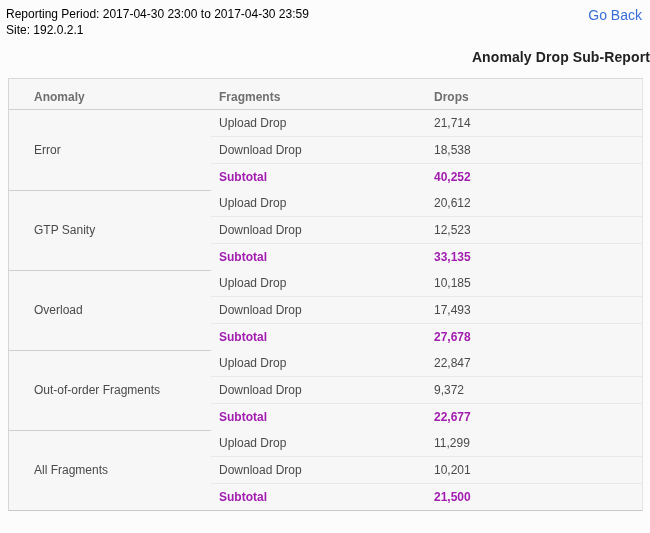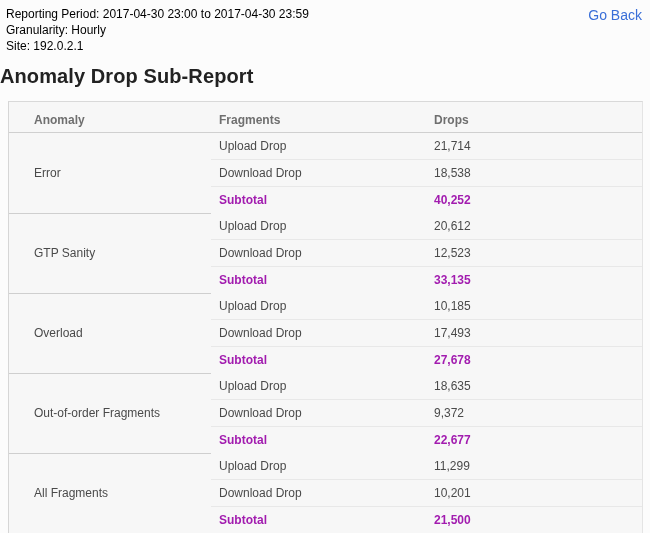--- a/index.html
+++ b/index.html
@@ -34,22 +34,22 @@
     font-size: 14px;
     color: #3a6fd8;
     text-decoration: none;
     cursor: pointer;
     padding-top: 1px;
     white-space: nowrap;
   }
 
   
   .report-title {
-    text-align: left;
-    font-size: 20px;
+    text-align: right;
+    font-size: 14px;
     font-weight: bold;
     color: #222;
     margin: 11px 0 0 0;
     letter-spacing: 0.1px;
   }
 
   
   .table-wrap {
     margin: 13px 7px 0 8px;
     background: #f7f7f7;
@@ -116,21 +116,20 @@
   tr.group-start td {
     border-top: 1px solid #cfcfcf;
   }
 </style>
 </head>
 <body>
 
 <div class="meta-header">
   <div class="meta-lines">
     <div class="meta-line">Reporting Period: 2017-04-30 23:00 to 2017-04-30 23:59</div>
-    <div class="meta-line">Granularity: Hourly</div>
     <div class="meta-line">Site: 192.0.2.1</div>
   </div>
   <a class="go-back" href="#">Go Back</a>
 </div>
 
 <div class="report-title">Anomaly Drop Sub-Report</div>
 
 <div class="table-wrap">
   <table class="report">
     <colgroup>
@@ -181,21 +180,21 @@
           <td class="direction">Download Drop</td>
           <td class="drops">17,493</td>
         </tr>
         <tr class="sub-row subtotal-row">
           <td class="direction">Subtotal</td>
           <td class="drops">27,678</td>
         </tr>
         <tr class="sub-row first-in-group group-start">
           <td class="anomaly-name" rowspan="3">Out-of-order Fragments</td>
           <td class="direction">Upload Drop</td>
-          <td class="drops">18,635</td>
+          <td class="drops">22,847</td>
         </tr>
         <tr class="sub-row">
           <td class="direction">Download Drop</td>
           <td class="drops">9,372</td>
         </tr>
         <tr class="sub-row subtotal-row">
           <td class="direction">Subtotal</td>
           <td class="drops">22,677</td>
         </tr>
         <tr class="sub-row first-in-group group-start">

